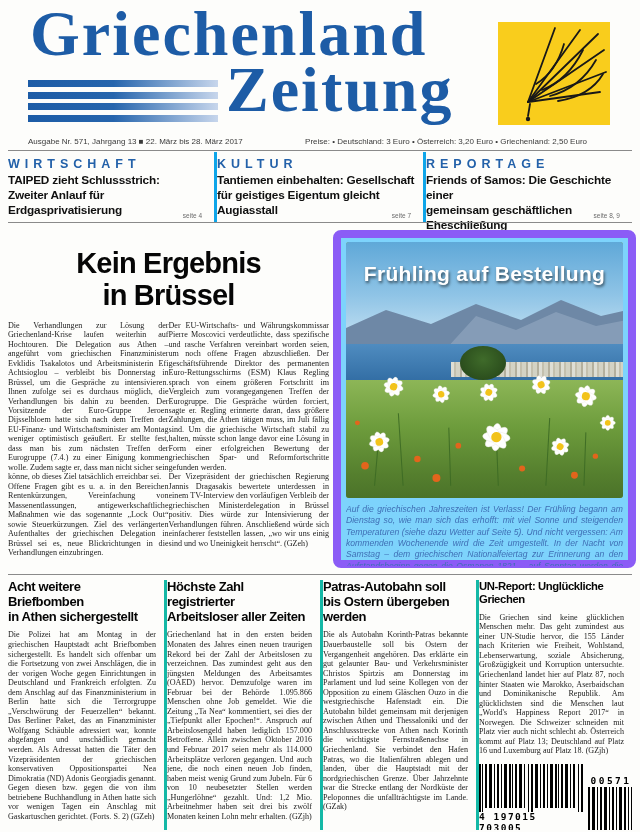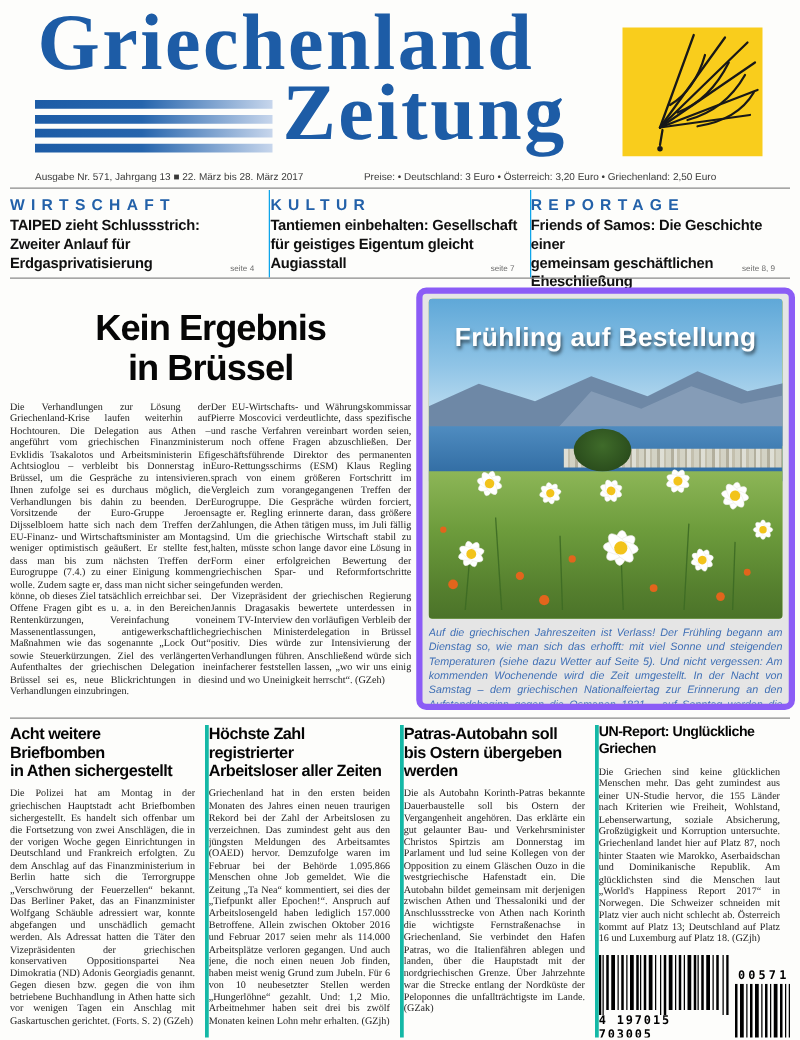--- a/index.html
+++ b/index.html
@@ -9,42 +9,42 @@
   
   .masthead { position:absolute; left:0; top:0; width:597px; height:152px; }
   .mast-title { font-family:"Liberation Serif",serif; font-weight:bold; color:#1d5ca6; line-height:1; position:absolute; letter-spacing:2px; }
   .title1 { left:30px; top:2px; font-size:64px; }
   .title2 { left:226px; top:58px; font-size:64px; }
   .stripes { position:absolute; left:28px; top:80px; width:190px; height:42px; display:flex; flex-direction:column; justify-content:space-between; }
   .stripe { height:7px; background:linear-gradient(to right,#1d5ca6 0%,#2665ad 45%,#c7d6ec 100%); }
   .logo-box { position:absolute; left:498px; top:22px; width:112px; height:103px; background:#f9cd1c; }
   .logo-box svg { width:100%; height:100%; }
   .issue-line { position:absolute; left:28px; top:137px; font-size:8px; color:#3a3a3a; }
-  .price-line { position:absolute; right:24px; top:137px; font-size:8px; color:#3a3a3a;text-align:right; }
+  .price-line { position:absolute; right:10px; top:137px; font-size:8px; color:#3a3a3a;text-align:right; }
   .rule { position:absolute; left:8px; right:8px; border-top:1px solid #8a8a8a; }
   .rule-mast { top:150px; }
   .rule-teasers { top:222px; }
   .rule-mid { top:574px; }
 
   
   .teasers { position:absolute; left:8px; top:152px; width:624px; height:70px; display:flex; }
   .teaser { flex:1; padding-top:5px; position:relative; }
-  .teaser + .teaser { border-left:1px solid #0ea5e9; }
+  .teaser + .teaser { border-left:3px solid #0ea5e9; }
   .teaser-section { color:#2361a9; font-weight:bold; font-size:12.5px; letter-spacing:5px; }
   .teaser-text { margin-top:2px; font-size:11.8px; font-weight:bold; color:#101010; line-height:1.28; letter-spacing:-0.2px; white-space:pre-line; }
   .teaser-page { position:absolute; right:12px; bottom:3px; font-size:6.5px; color:#6b6b6b; }
 
   
   .lead { position:absolute; left:8px; top:227px; width:321px; height:342px;margin-top:21px; }
   .lead-headline { text-align:center; font-size:29px; font-weight:bold; color:#060606; line-height:1.1; letter-spacing:-0.8px; white-space:pre-line; }
   .lead-cols { margin-top:9px; height:268px; display:flex; overflow:hidden; }
   .lead-col { flex:1; font-family:"Liberation Serif",serif; font-size:8.1px; line-height:1.17; text-align:justify; white-space:pre-line; overflow:hidden; color:#222; }
 
   
-  .photo-box { position:absolute; left:333px; top:230px; width:303px; height:338px; border:5px solid #8b5cf6; border-radius:8px; background:#e5e5e5; padding:4px 5px; }
+  .photo-box { position:absolute; left:333px; top:230px; width:303px; height:338px; border:8px solid #8b5cf6; border-radius:8px; background:#7dd3fc; padding:4px 5px; }
   .photo { position:relative; height:256px; border-radius:3px; overflow:hidden; background:#7fae4a; }
   .sky { position:absolute; top:0; left:0; right:0; height:118px; background:linear-gradient(#5fa8d8 0%,#8fc4e6 45%,#d9ecf7 100%); }
   .mountains { position:absolute; top:48px; left:0; right:0; height:70px; }
   .sea { position:absolute; top:102px; left:0; right:0; height:44px; background:linear-gradient(#4f8cc0,#2d689f); }
   .town { position:absolute; top:120px; right:0; width:62%; height:15px; opacity:.92;
           background:repeating-linear-gradient(90deg,#ece7d8 0 3px,#cfc6ae 3px 5px,#e0dac6 5px 9px,#bdb49c 9px 11px); }
   .meadow { position:absolute; top:138px; left:0; right:0; bottom:0;
             background:linear-gradient(#8db657 0%,#6d9c3c 40%,#557f2e 80%,#4b7329 100%); }
   .tree { position:absolute; top:104px; left:41%; width:46px; height:34px; border-radius:50%;
           background:radial-gradient(ellipse at 50% 40%,#3f6b2a,#2a4c1c 75%); }

